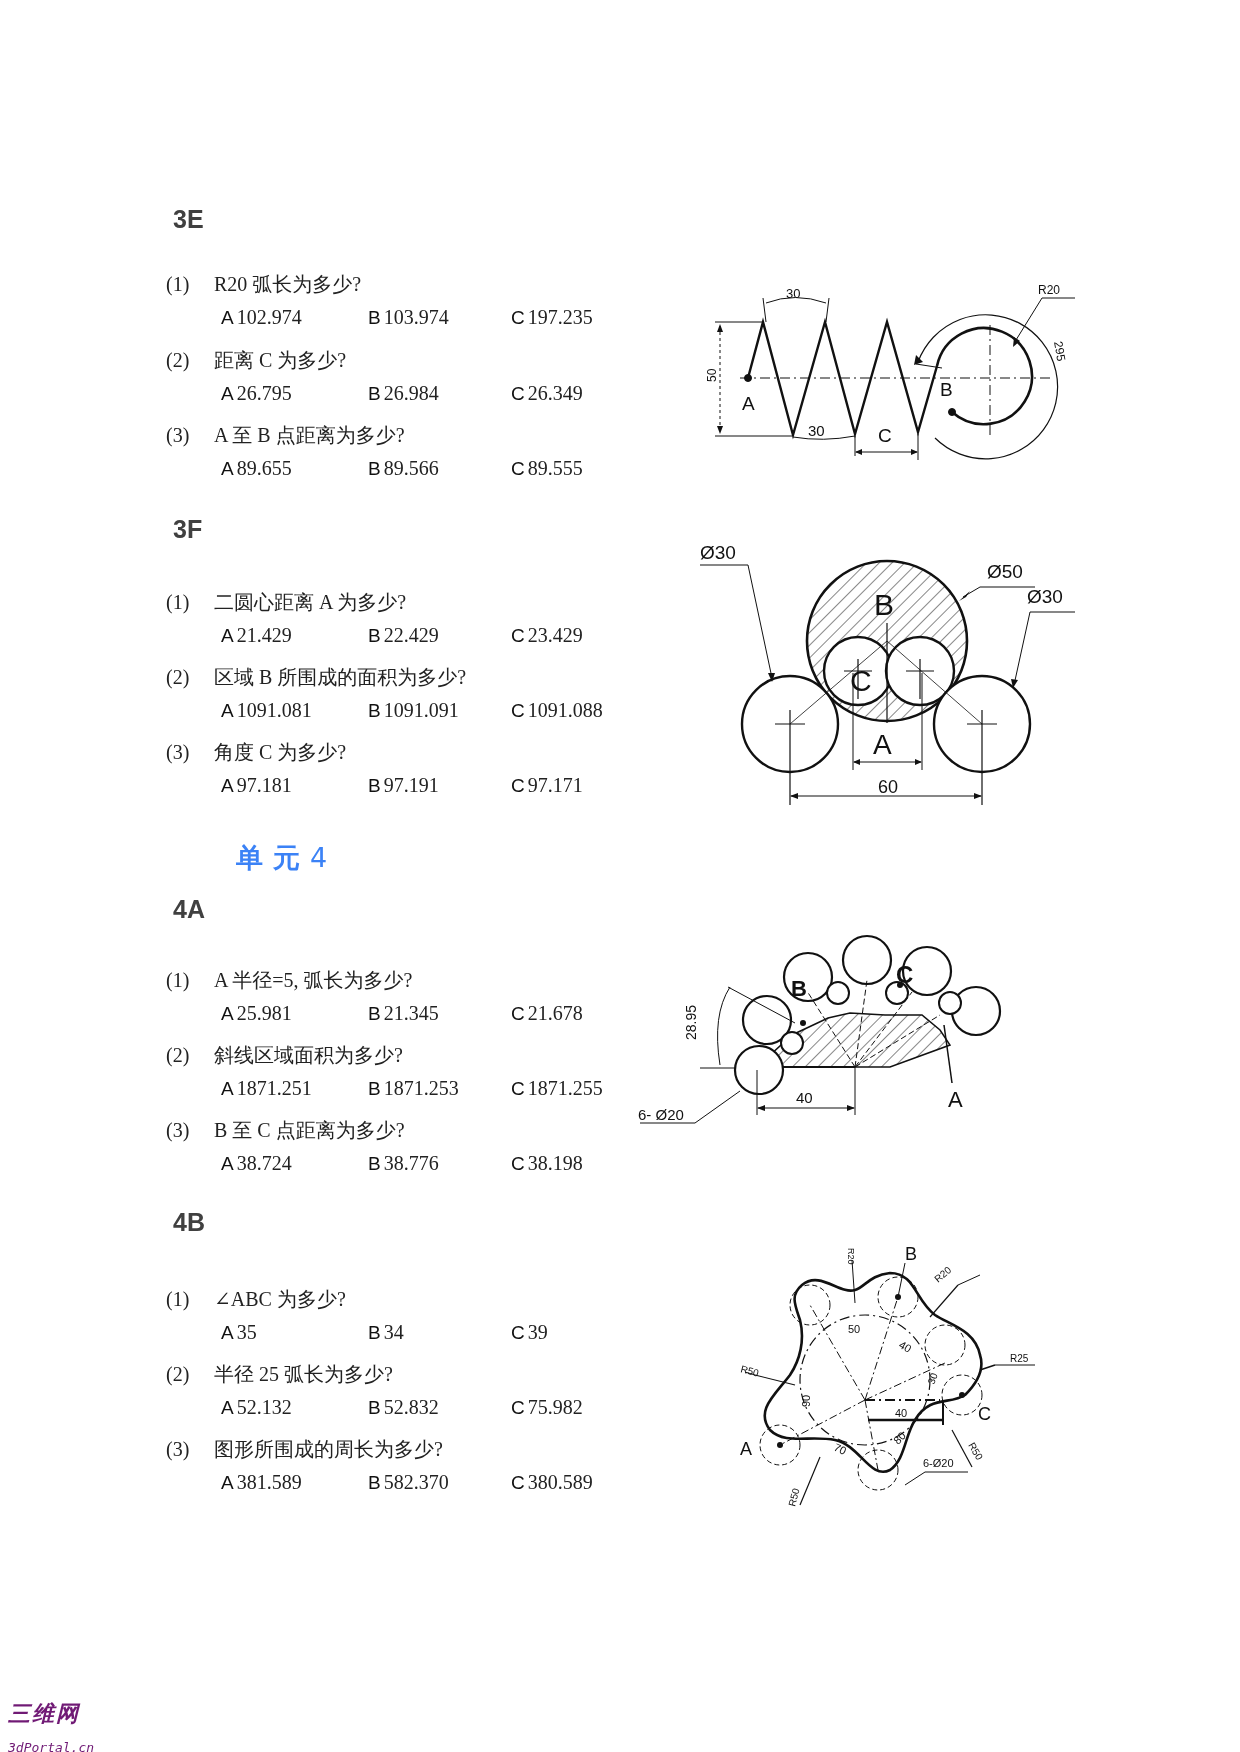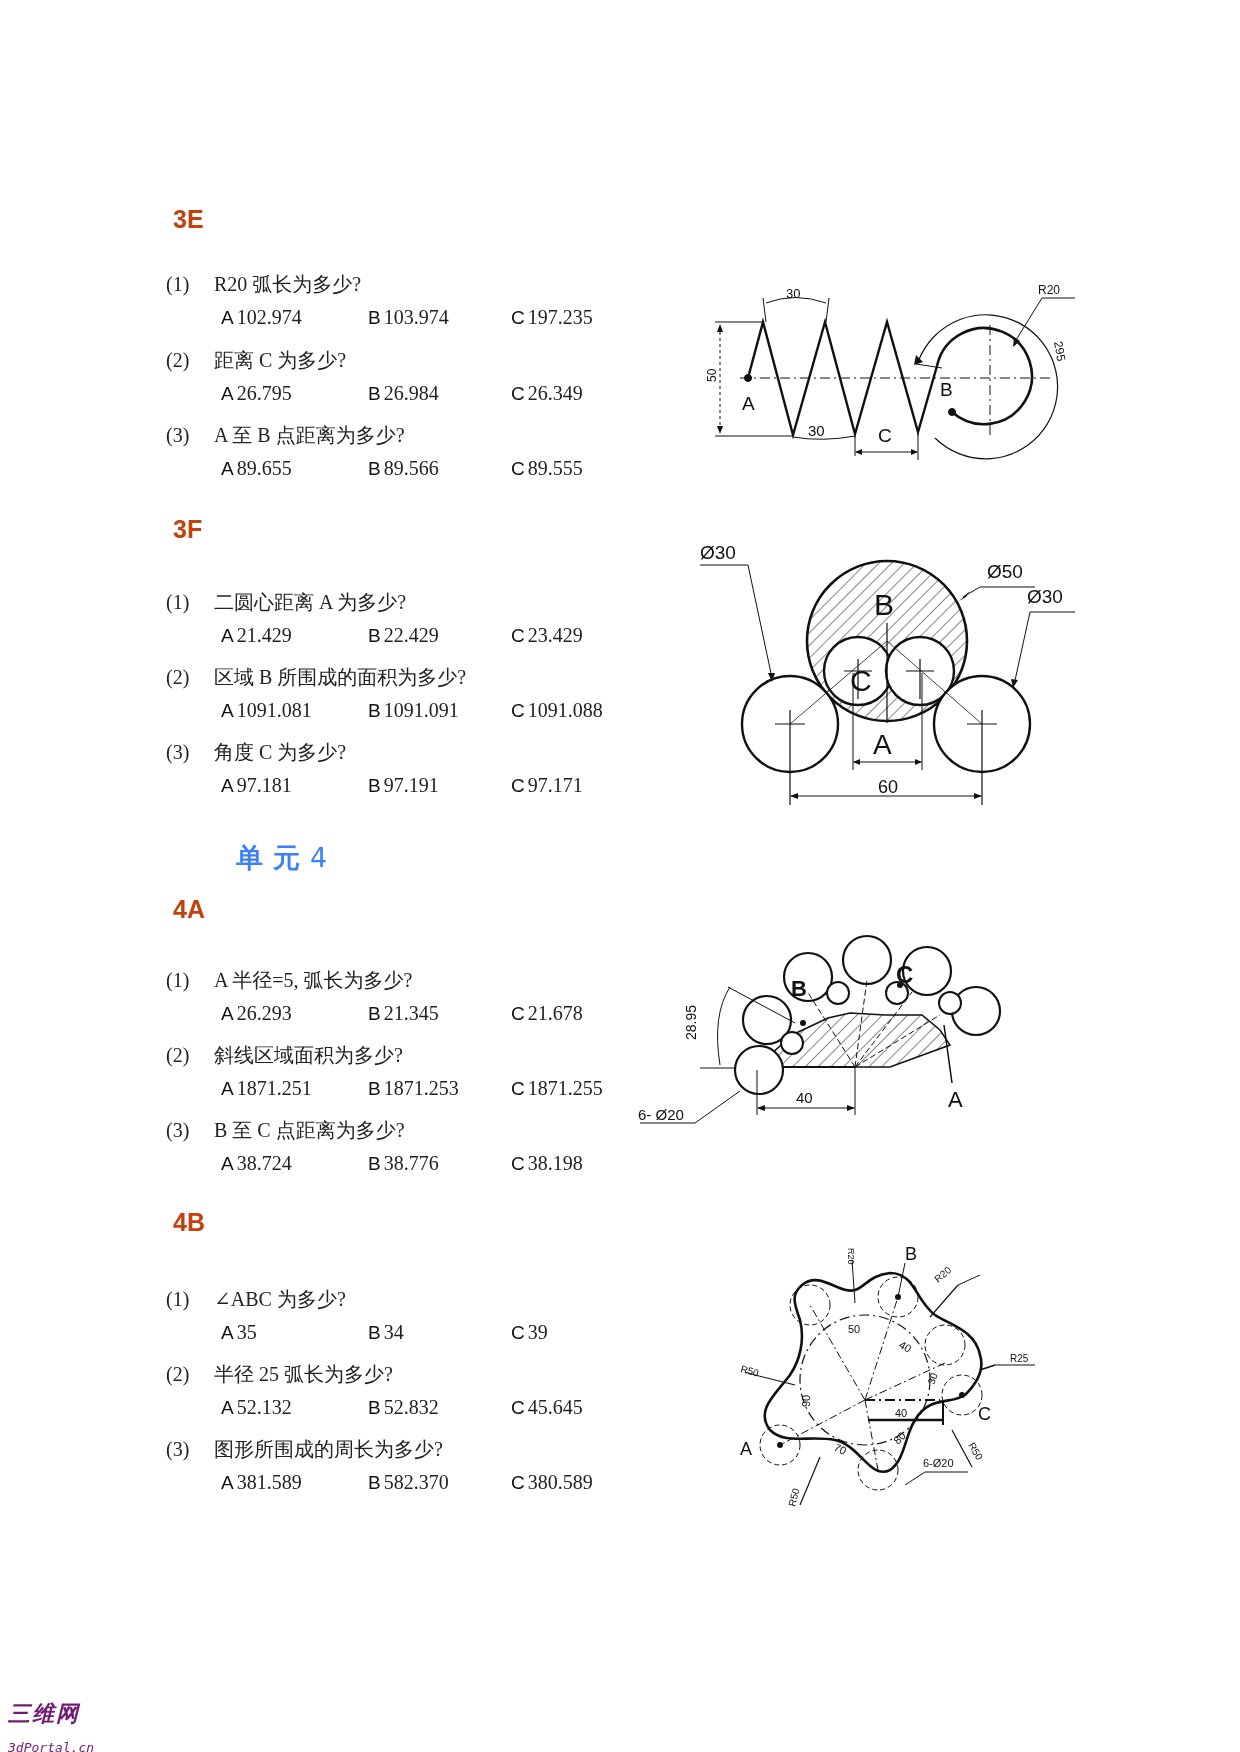--- a/index.html
+++ b/index.html
@@ -3,21 +3,21 @@
 <meta charset="utf-8">
 <style>
   html, body { margin: 0; padding: 0; background: #ffffff; }
   body {
     width: 1240px; height: 1752px; position: relative; overflow: hidden;
     font-family: "DejaVu Serif", "Liberation Serif", serif; color: #111;
   }
   .sec-title {
     position: absolute; left: 173px;
     font-family: "Liberation Sans", "DejaVu Sans", sans-serif;
-    font-size: 25px; font-weight: bold; color: #c2410c;
+    font-size: 25px; font-weight: bold; color: #404040;
   }
   .unit-title {
     position: absolute; left: 236px; top: 840px;
     font-family: "DejaVu Sans", sans-serif; font-size: 27px; color: #3b82f6;
   }
   .unit-title .cn { font-weight: bold; letter-spacing: 10px; }
   .q {
     position: absolute; left: 166px;
     font-family: "Liberation Serif", "DejaVu Serif", serif;
     font-size: 20px; color: #222; white-space: nowrap;
@@ -202,21 +202,21 @@
 <div class="unit-title">
   <span class="cn">单元</span><span>4</span>
 </div>
 
 <div class="sec-title" style="top:895px">4A</div>
 
 <div class="q" style="top:967px">
   <span class="num">(1)</span><span>A 半径=5, 弧长为多少?</span>
 </div>
 <div class="opts" style="top:1002px">
-  <span class="opt o0"><span class="letter">A</span><span>26.293</span></span>
+  <span class="opt o0"><span class="letter">A</span><span>25.981</span></span>
   <span class="opt o1"><span class="letter">B</span><span>21.345</span></span>
   <span class="opt o2"><span class="letter">C</span><span>21.678</span></span>
 </div>
 
 <div class="q" style="top:1042px">
   <span class="num">(2)</span><span>斜线区域面积为多少?</span>
 </div>
 <div class="opts" style="top:1077px">
   <span class="opt o0"><span class="letter">A</span><span>1871.251</span></span>
   <span class="opt o1"><span class="letter">B</span><span>1871.253</span></span>
@@ -291,21 +291,21 @@
   <span class="opt o1"><span class="letter">B</span><span>34</span></span>
   <span class="opt o2"><span class="letter">C</span><span>39</span></span>
 </div>
 
 <div class="q" style="top:1361px">
   <span class="num">(2)</span><span>半径 25 弧长为多少?</span>
 </div>
 <div class="opts" style="top:1396px">
   <span class="opt o0"><span class="letter">A</span><span>52.132</span></span>
   <span class="opt o1"><span class="letter">B</span><span>52.832</span></span>
-  <span class="opt o2"><span class="letter">C</span><span>45.645</span></span>
+  <span class="opt o2"><span class="letter">C</span><span>75.982</span></span>
 </div>
 
 <div class="q" style="top:1436px">
   <span class="num">(3)</span><span>图形所围成的周长为多少?</span>
 </div>
 <div class="opts" style="top:1471px">
   <span class="opt o0"><span class="letter">A</span><span>381.589</span></span>
   <span class="opt o1"><span class="letter">B</span><span>582.370</span></span>
   <span class="opt o2"><span class="letter">C</span><span>380.589</span></span>
 </div>

